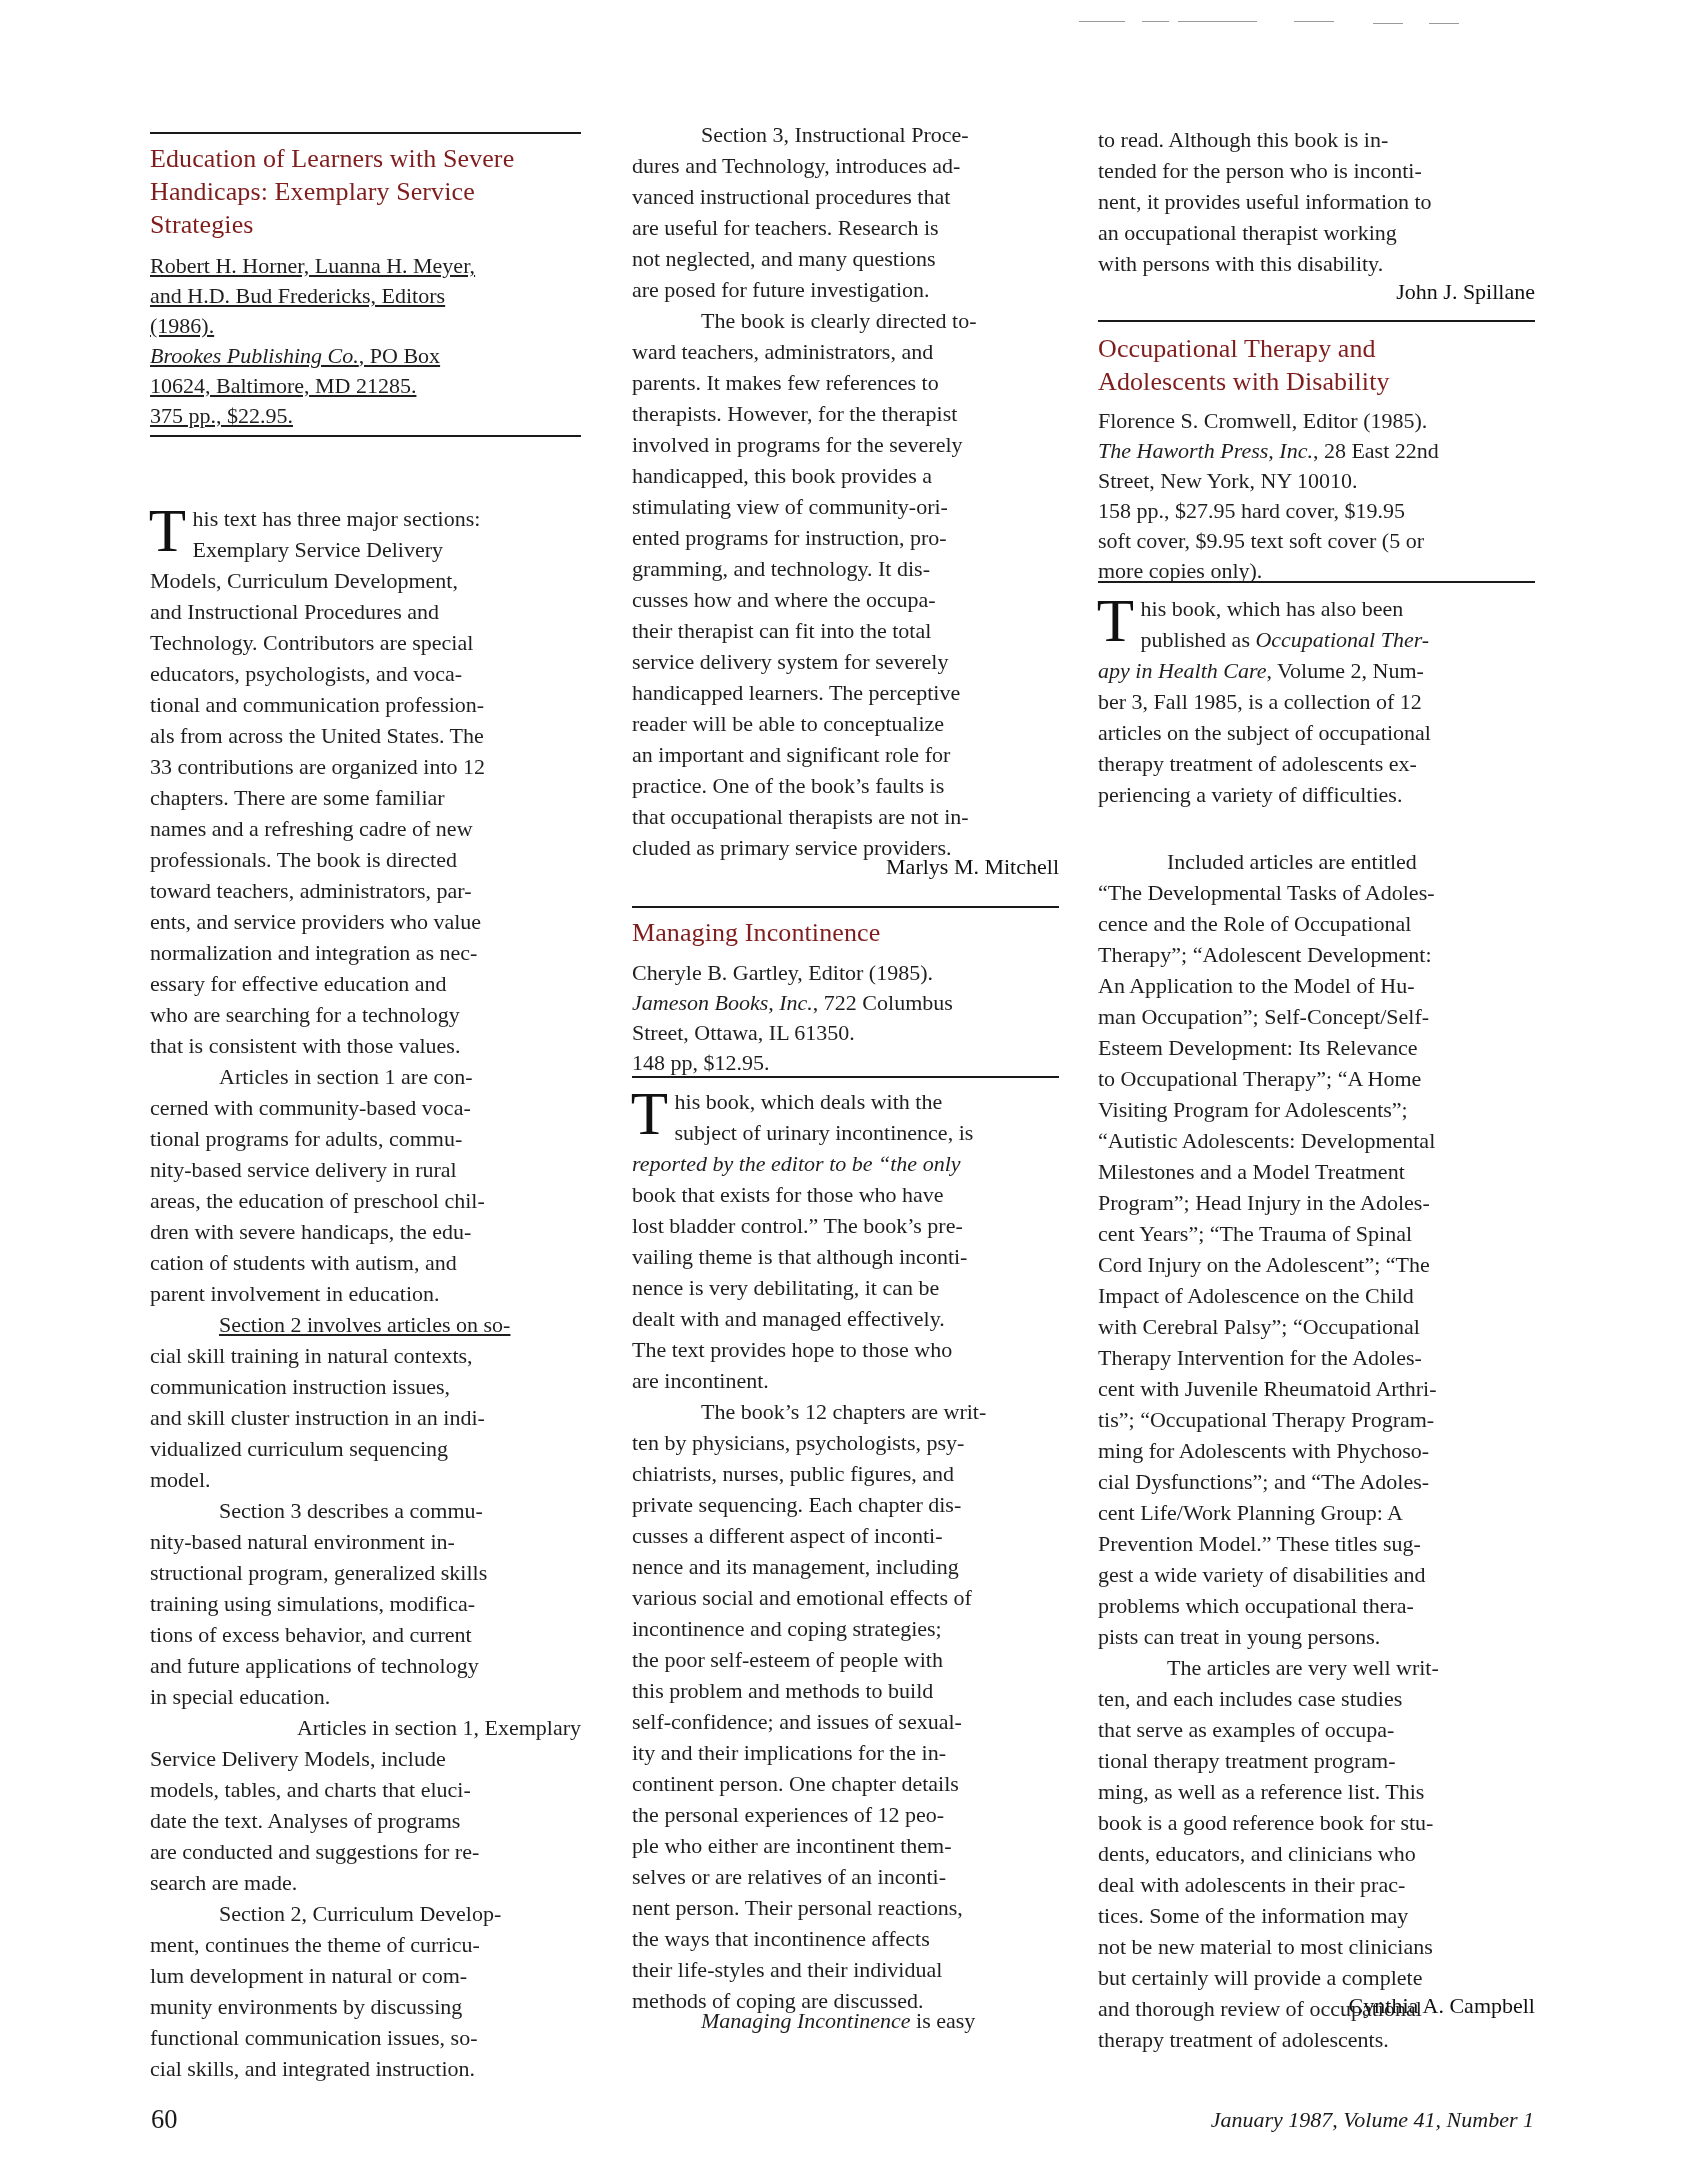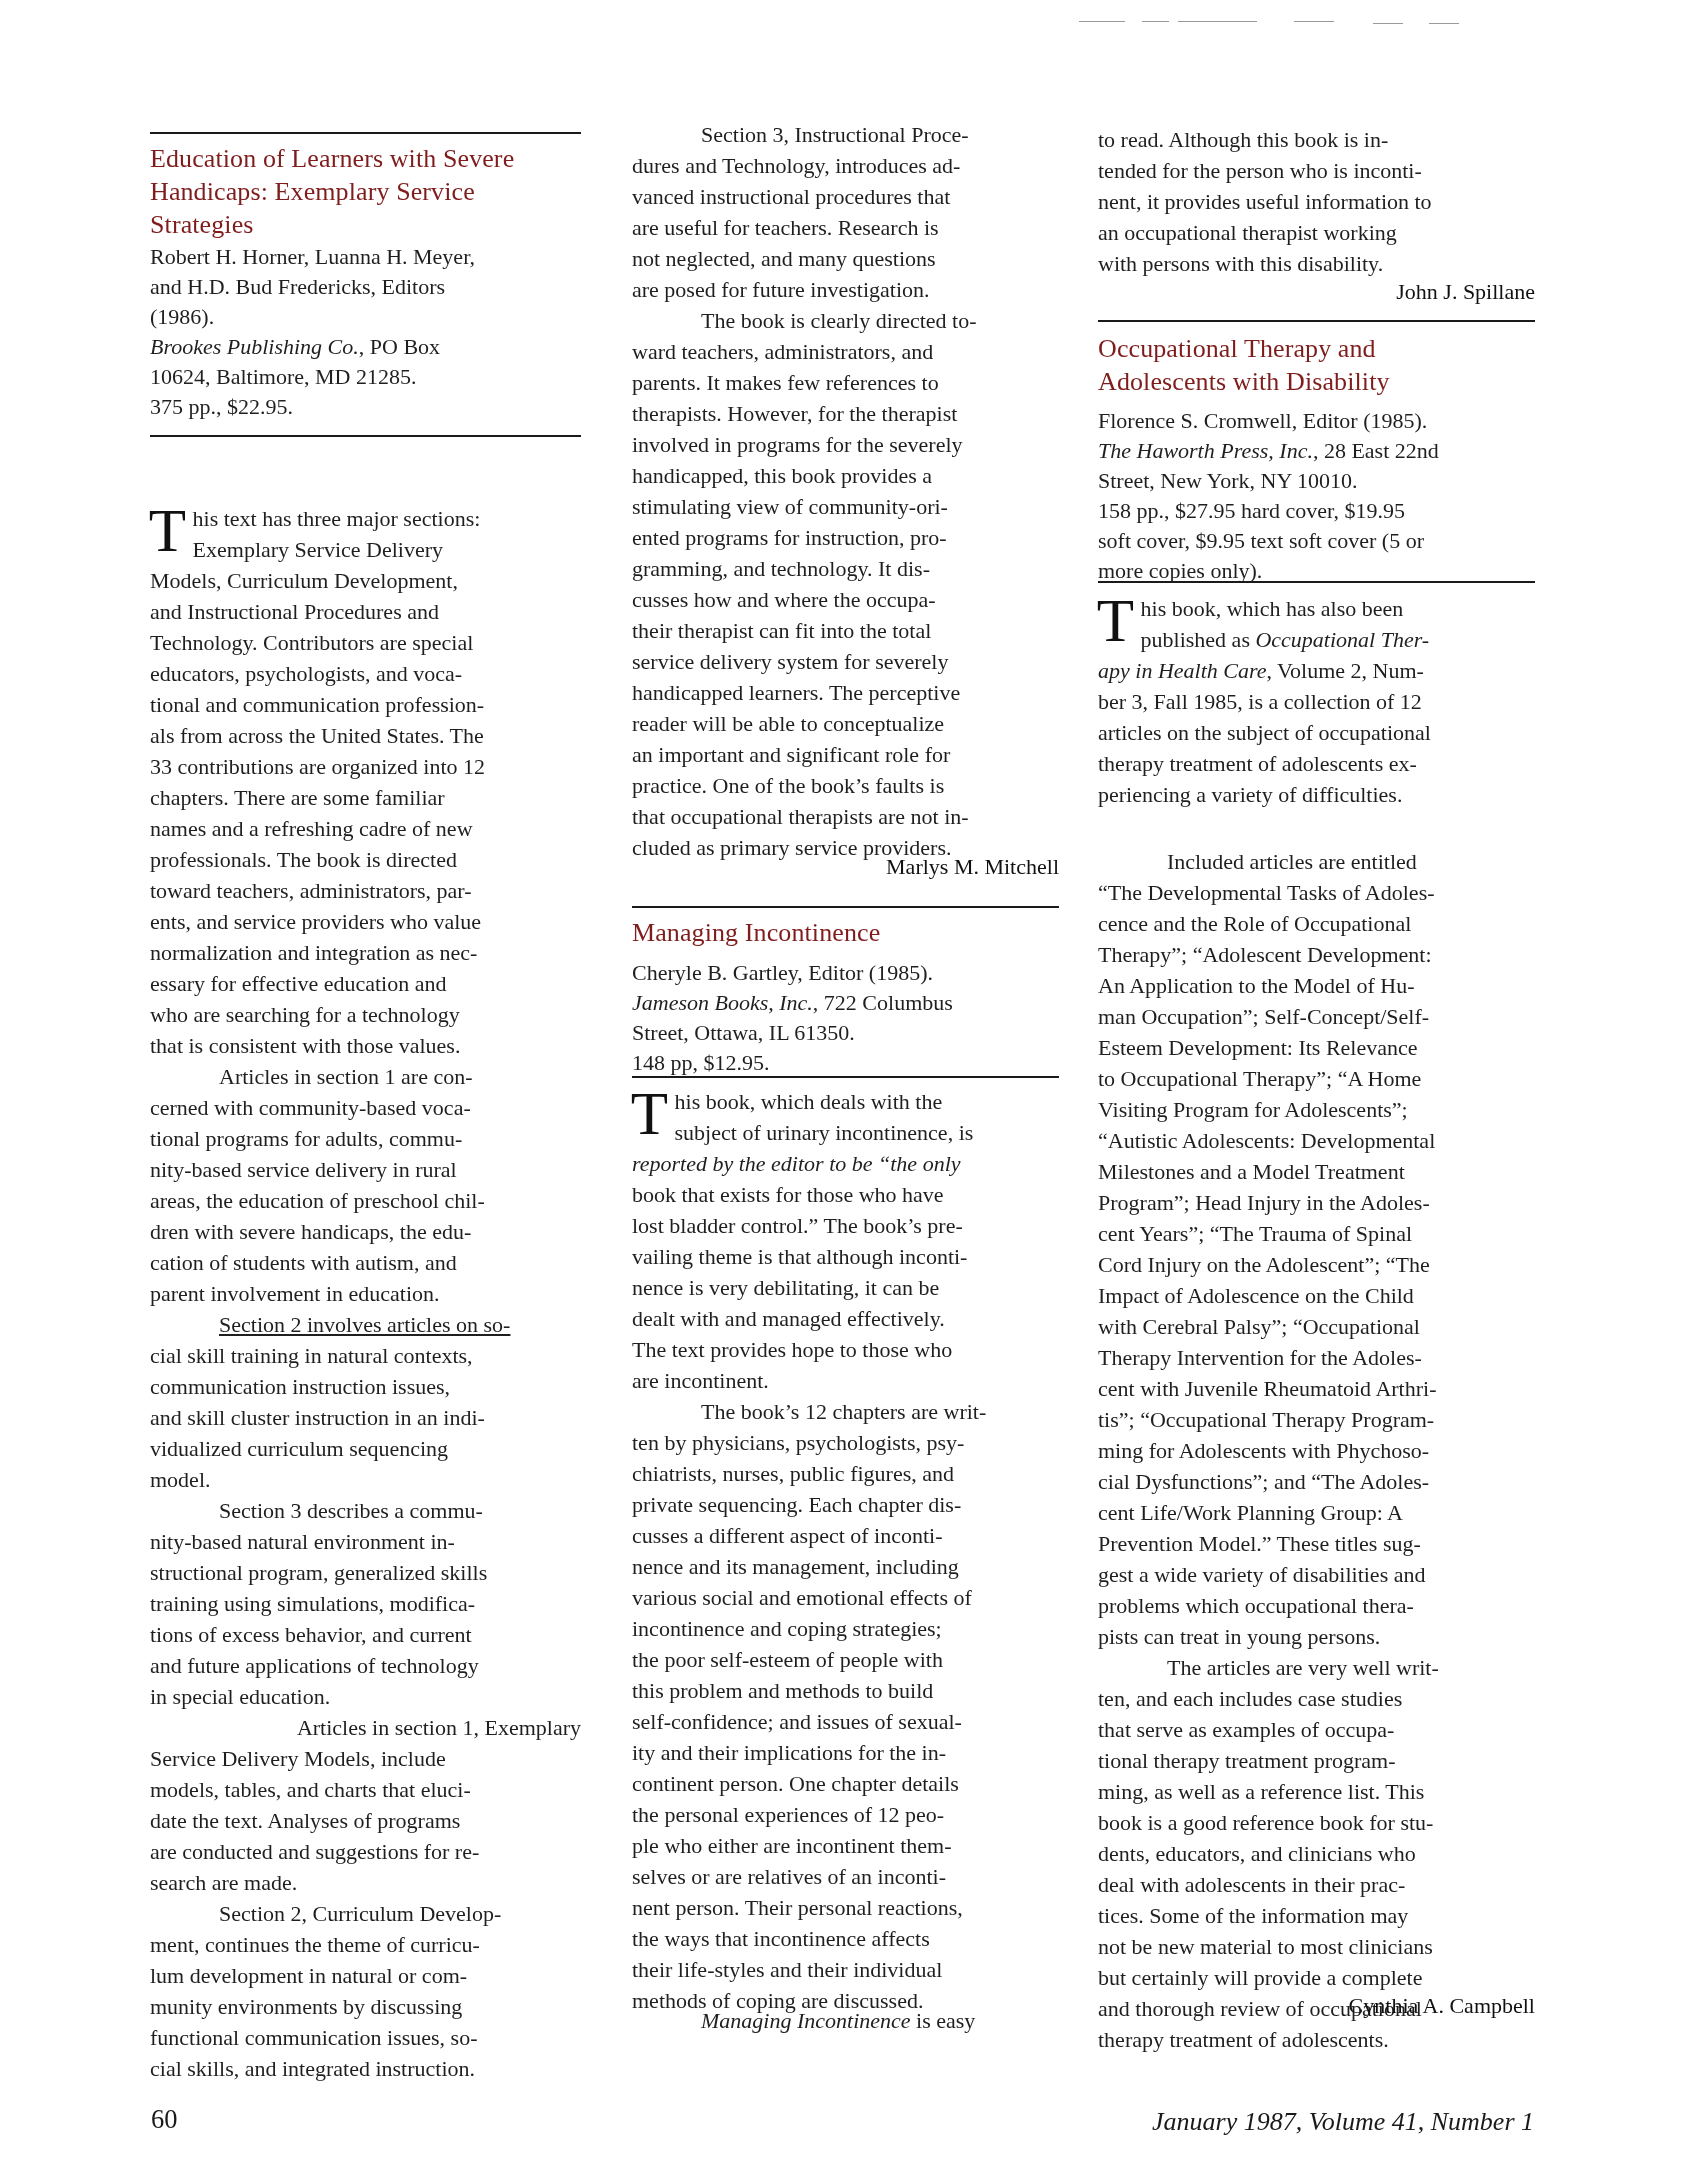--- a/index.html
+++ b/index.html
@@ -10,21 +10,21 @@
   #col2 { left:632px; width:427px; }
   #col3 { left:1098px; width:437px; }
   .rule { height:2px; background:#1a1a1a; width:100%; }
   .title { font-size:26px; line-height:33px; font-weight:normal; color:#7f1d1d; letter-spacing:0.1px; }
   .meta { font-size:22px; line-height:30px; color:#1f1f1f; }
   .meta i { font-style:italic; }
   .body-text { font-size:22px; line-height:31px; color:#1f1f1f; }
   .dropcap { float:left; font-size:61px; line-height:50px; margin:2.6px 6.6px 0 -1.3px; color:#111; }
   .sig { text-align:right; font-size:22px; line-height:30px; color:#111; }
   .page-number { position:absolute; left:151px; top:2104px; font-size:26.5px; color:#1a1a1a; }
-  .issue-line { position:absolute; right:153px; top:2107px; font-size:26px; font-style:italic; color:#1a1a1a; }
+  .issue-line { position:absolute; right:153px; top:2107px; font-size:22px; font-style:italic; color:#1a1a1a; }
   .scan-marks { position:absolute; top:18.5px; left:1059px; width:463px; height:13.2px; }
   .scan-marks span { position:absolute; height:1.3px; background:#9a9a9a; top:2px; }
 </style>
 </head>
 <body>
 
 <div class="scan-marks">
   <span style="left:20px;width:46px;"></span>
   <span style="left:83px;width:26.5px;"></span>
   <span style="left:119px;width:79px;"></span>
@@ -33,21 +33,21 @@
   <span style="left:370px;width:30px;top:4.6px;"></span>
 </div>
 
 <div class="col" id="col1">
   <div class="rule" style="position:absolute;top:132px;"></div>
   <div class="title" style="position:absolute;top:142px;">
     <div>Education of Learners with Severe</div>
     <div>Handicaps: Exemplary Service</div>
     <div>Strategies</div>
   </div>
-  <div class="meta" style="position:absolute;top:242px;">
+  <div class="meta" style="position:absolute;top:251px;text-decoration:underline;">
     <div>Robert H. Horner, Luanna H. Meyer,</div>
     <div>and H.D. Bud Fredericks, Editors</div>
     <div>(1986).</div>
     <div><i>Brookes Publishing Co.</i><span>, PO Box</span></div>
     <div>10624, Baltimore, MD 21285.</div>
     <div>375 pp., $22.95.</div>
   </div>
   <div class="rule" style="position:absolute;top:435px;"></div>
 
   <div class="body-text" id="col1-body" style="position:absolute;top:503px;width:100%;">

